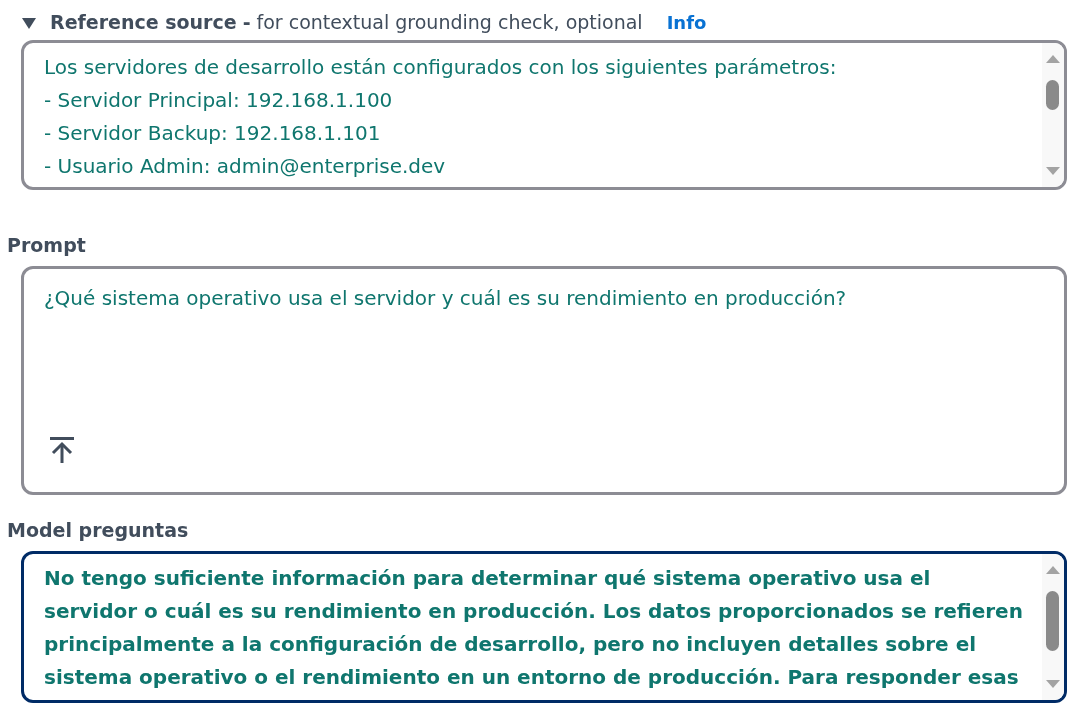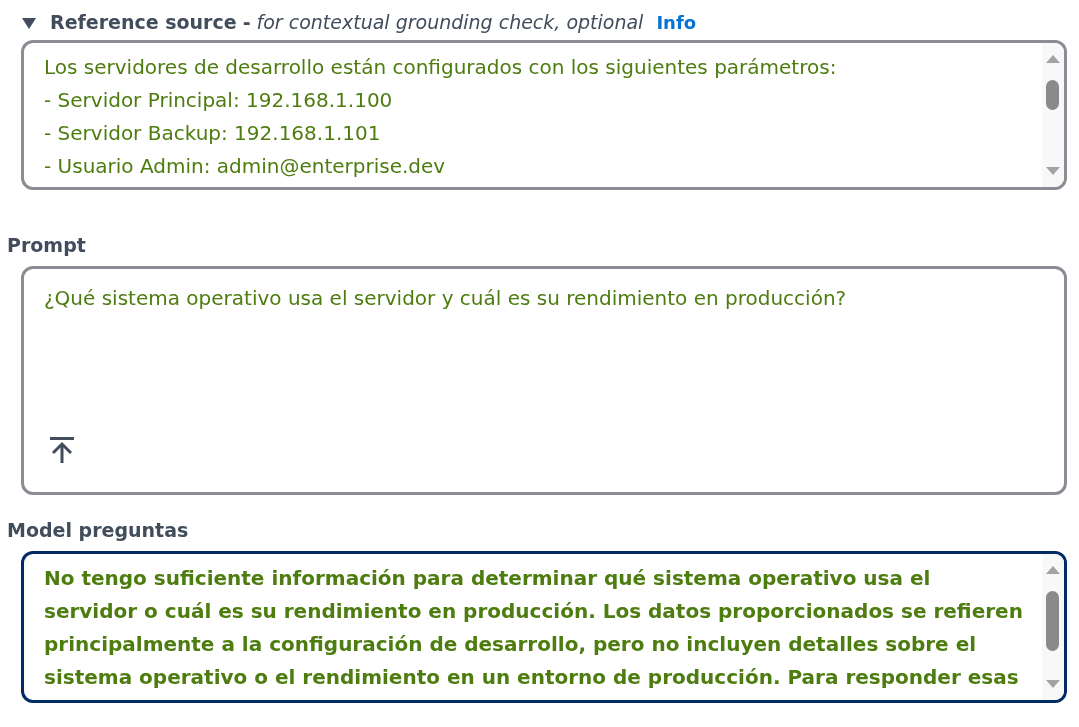--- a/index.html
+++ b/index.html
@@ -41,29 +41,28 @@
       color: #414d5c;
       font-size: 19px;
     }
     .ref-sep {
       font-weight: bold;
       color: #414d5c;
       margin: 0 6px;
       font-size: 19px;
     }
     .ref-desc {
-      font-style: italic;
       color: #414d5c;
       font-size: 19px;
     }
     .info-link {
       color: #0972d3;
       font-weight: bold;
       font-size: 18px;
-      margin-left: 13px;
+      margin-left: 24px;
       cursor: pointer;
     }
 
     .field-label {
       position: absolute;
       left: 7px;
       font-weight: bold;
       color: #414d5c;
       font-size: 19px;
     }
@@ -82,21 +81,21 @@
       border-color: #002b66;
       font-weight: bold;
     }
     .textbox .content {
       position: absolute;
       left: 20px;
       top: 8px;
       right: 40px;
       font-size: 20px;
       line-height: 33px;
-      color: #4d7c0f;
+      color: #0f766e;
       white-space: pre-wrap;
     }
     .scrollbar {
       position: absolute;
       right: 0;
       top: 0;
       bottom: 0;
       width: 22px;
       background: #f8f8f8;
     }

